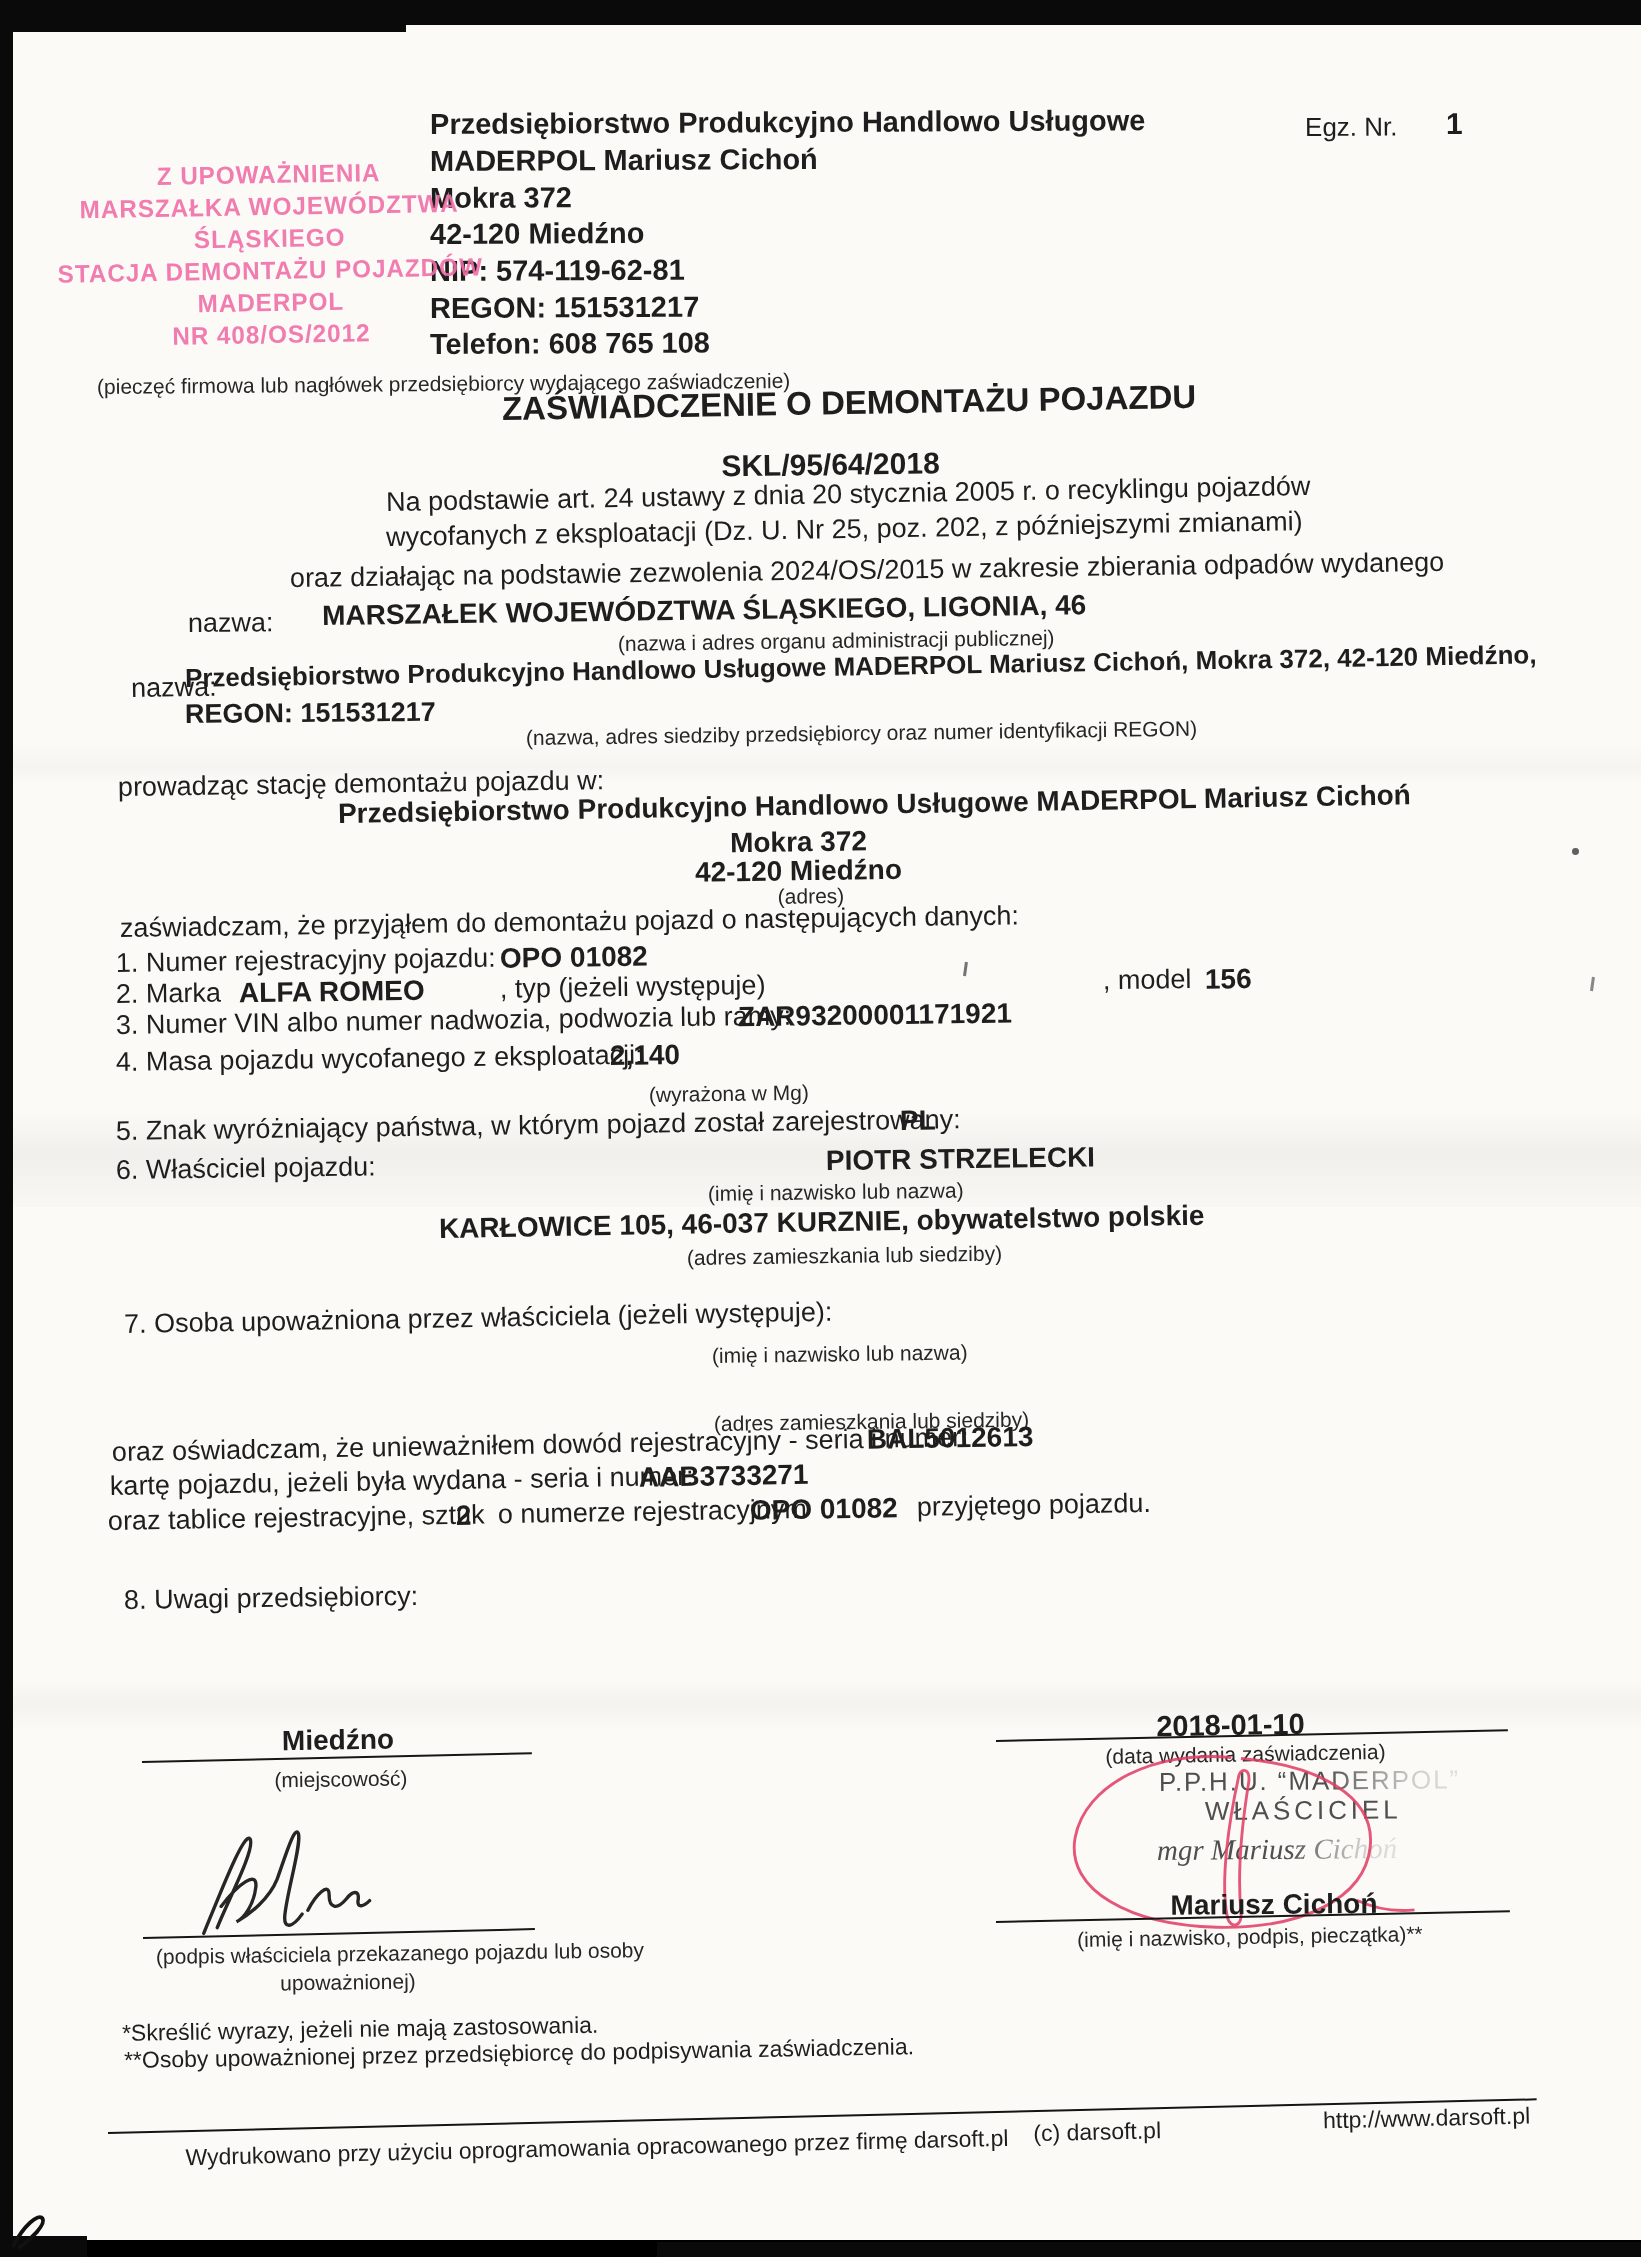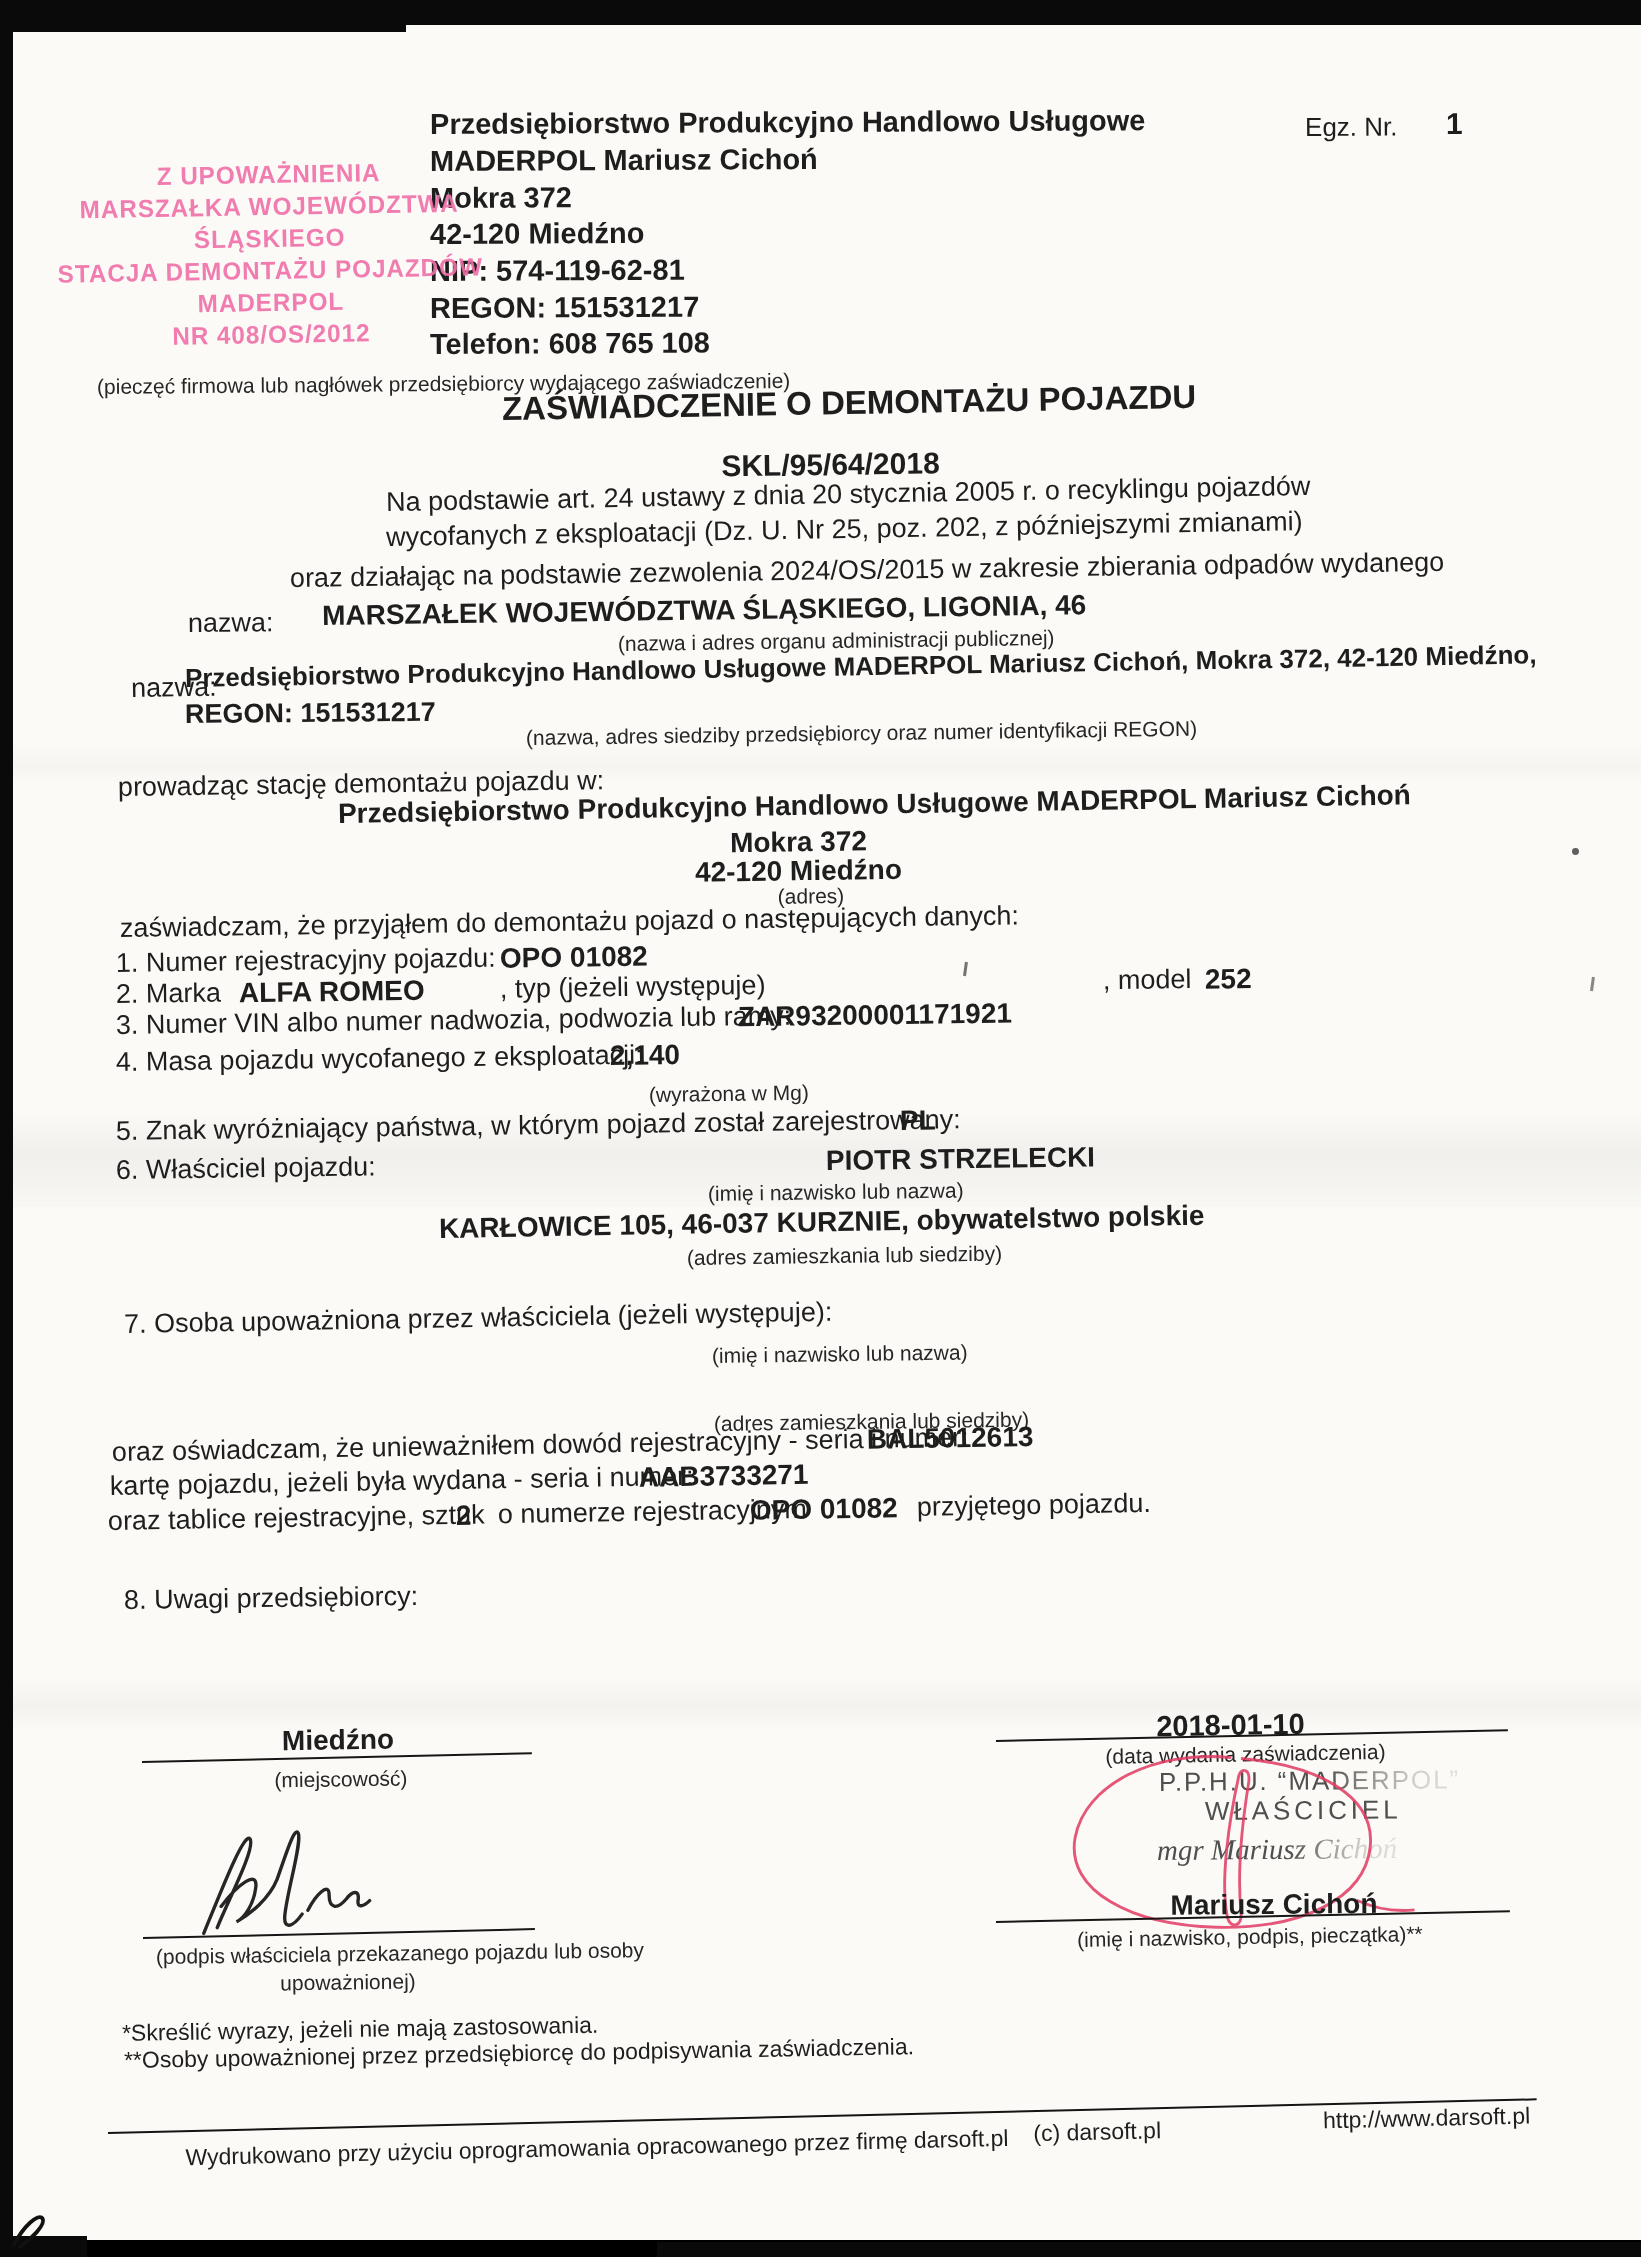--- a/index.html
+++ b/index.html
@@ -83,21 +83,21 @@
   <div class="t row r08" style="left:116px;top:948px;width:1400px;">
     <span class="at" style="left:0;">1. Numer rejestracyjny pojazdu:</span>
     <span class="at b fs29" style="left:384px;">OPO 01082</span>
   </div>
 
   <div class="t row r08" style="left:116px;top:979px;width:1400px;">
     <span class="at" style="left:0;">2. Marka</span>
     <span class="at b fs29" style="left:123px;">ALFA ROMEO</span>
     <span class="at" style="left:384px;">, typ (jeżeli występuje)</span>
     <span class="at" style="left:987px;">, model</span>
-    <span class="at b fs29" style="left:1089px;">252</span>
+    <span class="at b fs29" style="left:1089px;">156</span>
   </div>
   <div class="noise" style="left:964px;top:962px;width:2.9px;height:13.5px;transform:rotate(8deg);opacity:.7;"></div>
   <div class="noise" style="left:1591px;top:977px;width:2.9px;height:13.5px;transform:rotate(8deg);opacity:.6;"></div>
 
   <div class="t row r08" style="left:116px;top:1010px;width:1400px;">
     <span class="at" style="left:0;">3. Numer VIN albo numer nadwozia, podwozia lub ramy:</span>
     <span class="at b fs29" style="left:622px;">ZAR93200001171921</span>
   </div>
 
   <div class="t row r08" style="left:116px;top:1047px;width:1400px;">

